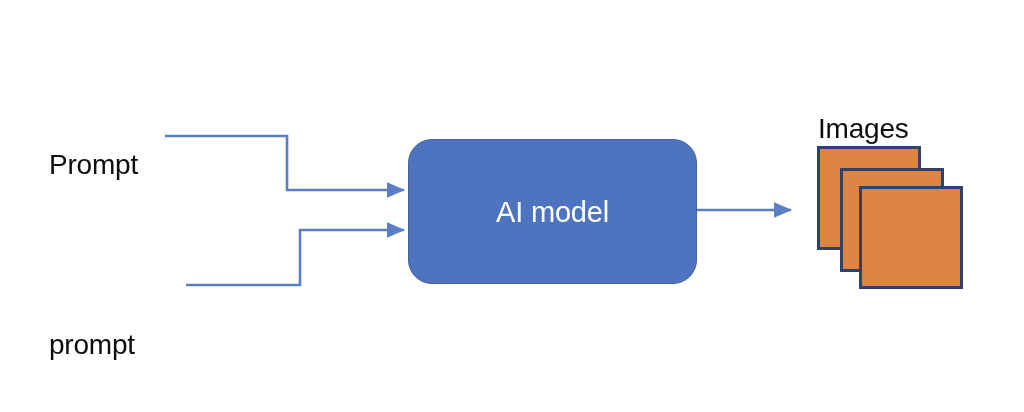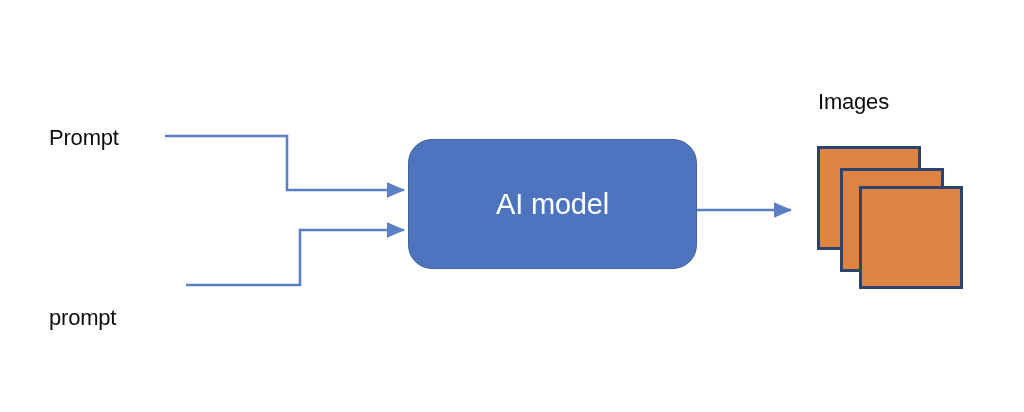--- a/index.html
+++ b/index.html
@@ -15,45 +15,46 @@
     width: 1024px;
     height: 412px;
     background: #ffffff;
     overflow: hidden;
   }
   
   .label {
     position: absolute;
     color: #0d0d0d;
     font-family: "Liberation Sans", sans-serif;
-    font-size: 22px;
+    font-size: 28px;
     line-height: 40px;
     letter-spacing: -0.2px;
     white-space: pre;
     user-select: none;
+    margin-top: 27px;
   }
   #prompt-label {
     left: 49px;
     top: 118px;
   }
   #negative-prompt-label {
     left: 49px;
     top: 258px;
   }
   #images-label {
     left: 818px;
     top: 82px;
   }
   
   #ai-model-box {
     position: absolute;
     left: 408px;
     top: 139px;
     width: 289px;
-    height: 130px;
+    height: 145px;
     background: #4F74BF;
     border: 1px solid #41639f;
     border-radius: 24px;
     box-sizing: border-box;
     display: flex;
     align-items: center;
     justify-content: center;
   }
   #ai-model-label {
     color: #ffffff;

